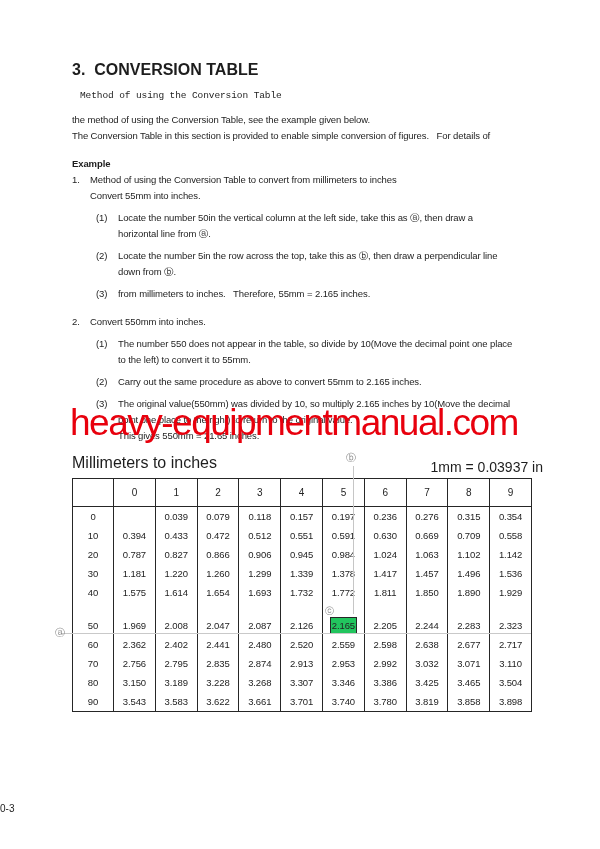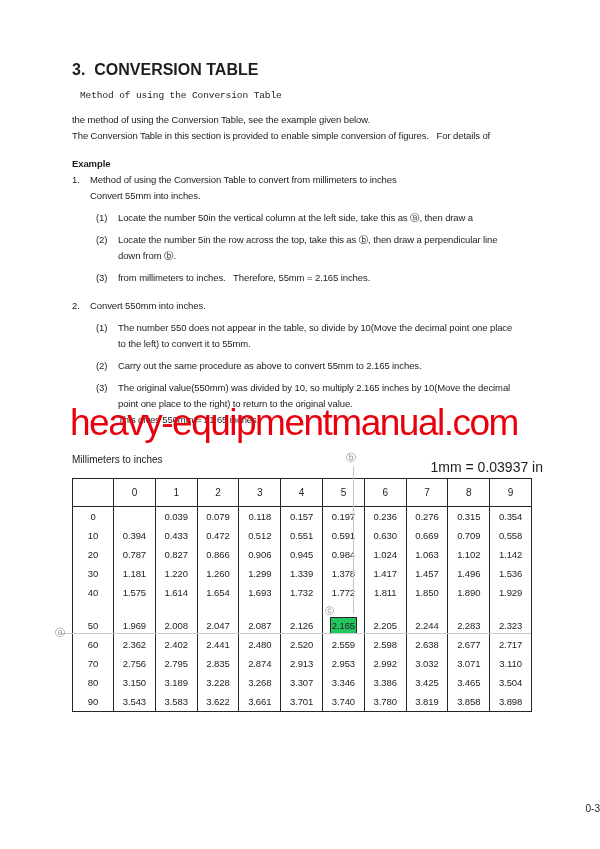--- a/index.html
+++ b/index.html
@@ -15,39 +15,39 @@
   .item{display:flex;}
   .itemnum{width:18px;flex:none;}
   .subtitle{margin-left:18px;}
   .step{display:flex;margin:6px 0 0 24px;}
   .stepnum{width:22px;flex:none;}
   .item2{margin-top:12px;}
   
   .watermark{position:absolute;left:70px;top:396px;font-size:37px;letter-spacing:-1.5px;
              white-space:nowrap;z-index:6;font-weight:400;}
   
-  .tbl-caption{position:absolute;left:72px;top:454px;font-size:10px;}
+  .tbl-caption{position:absolute;left:72px;top:454px;font-size:16px;}
   .marker-b{position:absolute;left:346px;top:451px;font-size:10px;color:#8a8a8a;z-index:3;}
   .tbl-note{position:absolute;right:57px;top:459px;font-size:14px;}
   .table-wrap{position:absolute;left:72px;top:478px;width:458px;height:232px;}
   #conv-table{position:relative;width:458px;height:232px;border:1px solid #262626;display:grid;
               grid-template-columns:40px repeat(10,1fr);
               grid-template-rows:28px repeat(5,19px) 14px repeat(5,19px);
               font-size:9.5px;box-sizing:content-box;}
   .tc{display:flex;align-items:center;justify-content:center;color:#232323;letter-spacing:-0.1px;}
   .bl{border-left:1px solid #262626;}
   .hd{border-bottom:1px solid #262626;font-size:10px;}
   .gapc{position:relative;}
   .gapc span{position:absolute;left:2px;bottom:0;font-size:9px;line-height:9px;color:#8a8a8a;}
   .hlbox{display:inline-block;border:1px solid #262626;line-height:15px;padding:0 1px;background:#22c55e;}
   .guide-v{position:absolute;left:281px;top:-12px;width:1px;height:148px;background:#c6c6c6;z-index:2;}
   .guide-h{position:absolute;left:-11px;top:155px;width:470px;height:1px;background:#c9c9c9;z-index:2;}
   .marker-a{position:absolute;left:55px;top:626px;font-size:10px;color:#8a8a8a;z-index:3;}
   
-  .footer{position:absolute;left:0;top:803px;width:100%;text-align:right;font-size:10px;}
+  .footer{position:absolute;left:0;top:803px;width:100%;text-align:left;font-size:10px;}
 </style>
 </head>
 <body>
 
 <div class="page">
 
   <div class="doc">
     <div class="title line">3.  CONVERSION TABLE</div>
 
     <div class="intro-head line">Method of using the Conversion Table</div>
@@ -60,20 +60,21 @@
     <div class="item">
       <span class="itemnum line">1.</span>
       <span class="line">Method of using the Conversion Table to convert from millimeters to inches</span>
     </div>
     <div class="subtitle line">Convert 55mm into inches.</div>
 
     <div class="step">
       <span class="stepnum line">(1)</span>
       <span>
         <div class="line">Locate the number 50in the vertical column at the left side, take this as ⓐ, then draw a</div>
+        <div class="line">horizontal line from ⓐ.</div>
       </span>
     </div>
     <div class="step">
       <span class="stepnum line">(2)</span>
       <span>
         <div class="line">Locate the number 5in the row across the top, take this as ⓑ, then draw a perpendicular line</div>
         <div class="line">down from ⓑ.</div>
       </span>
     </div>
     <div class="step">

